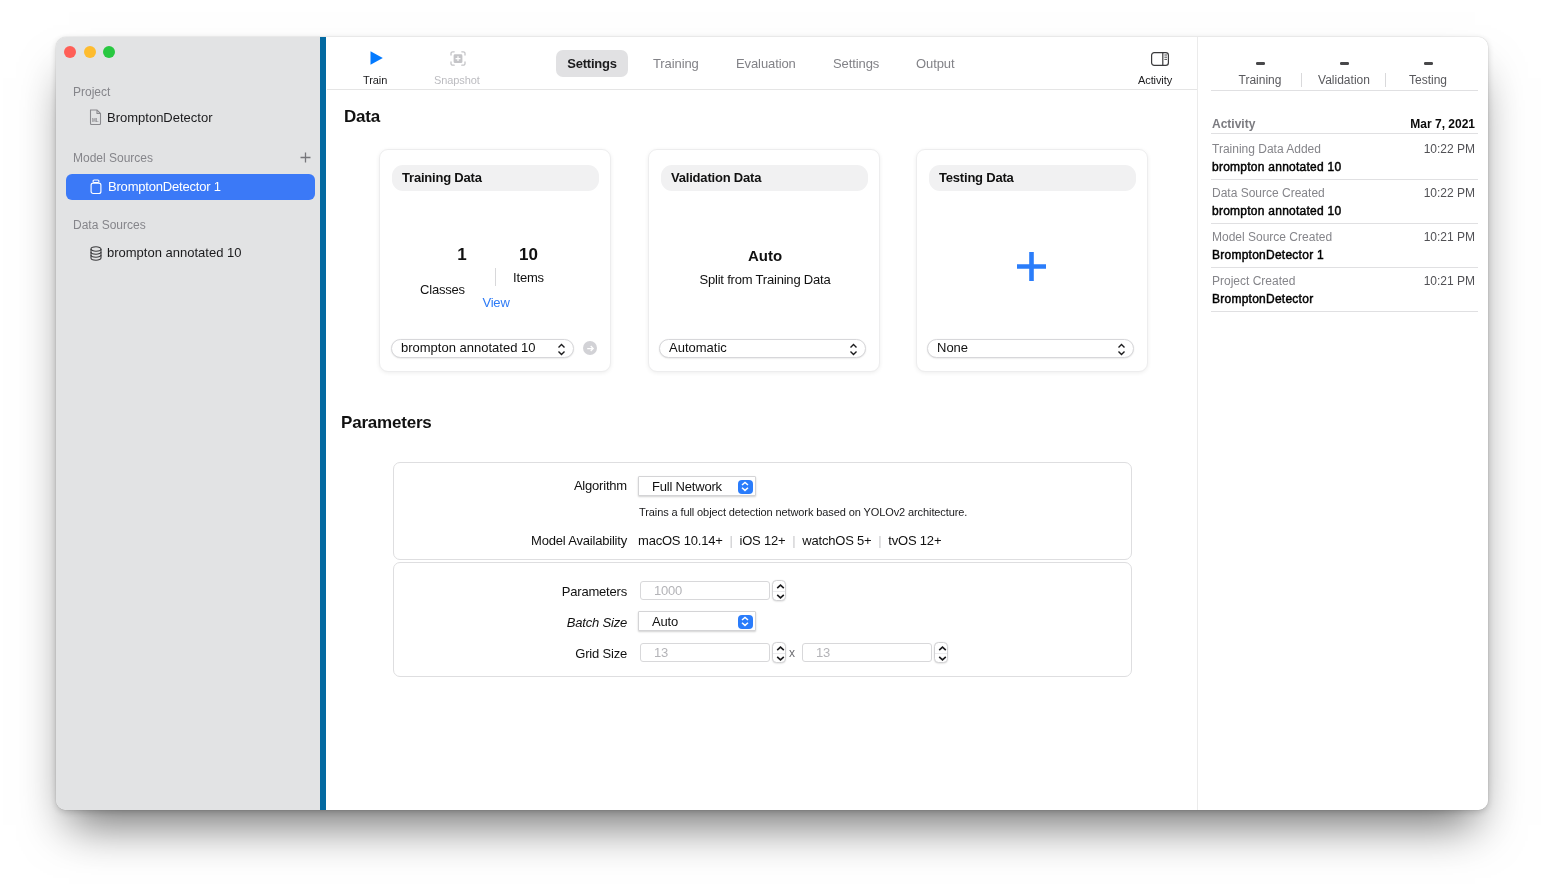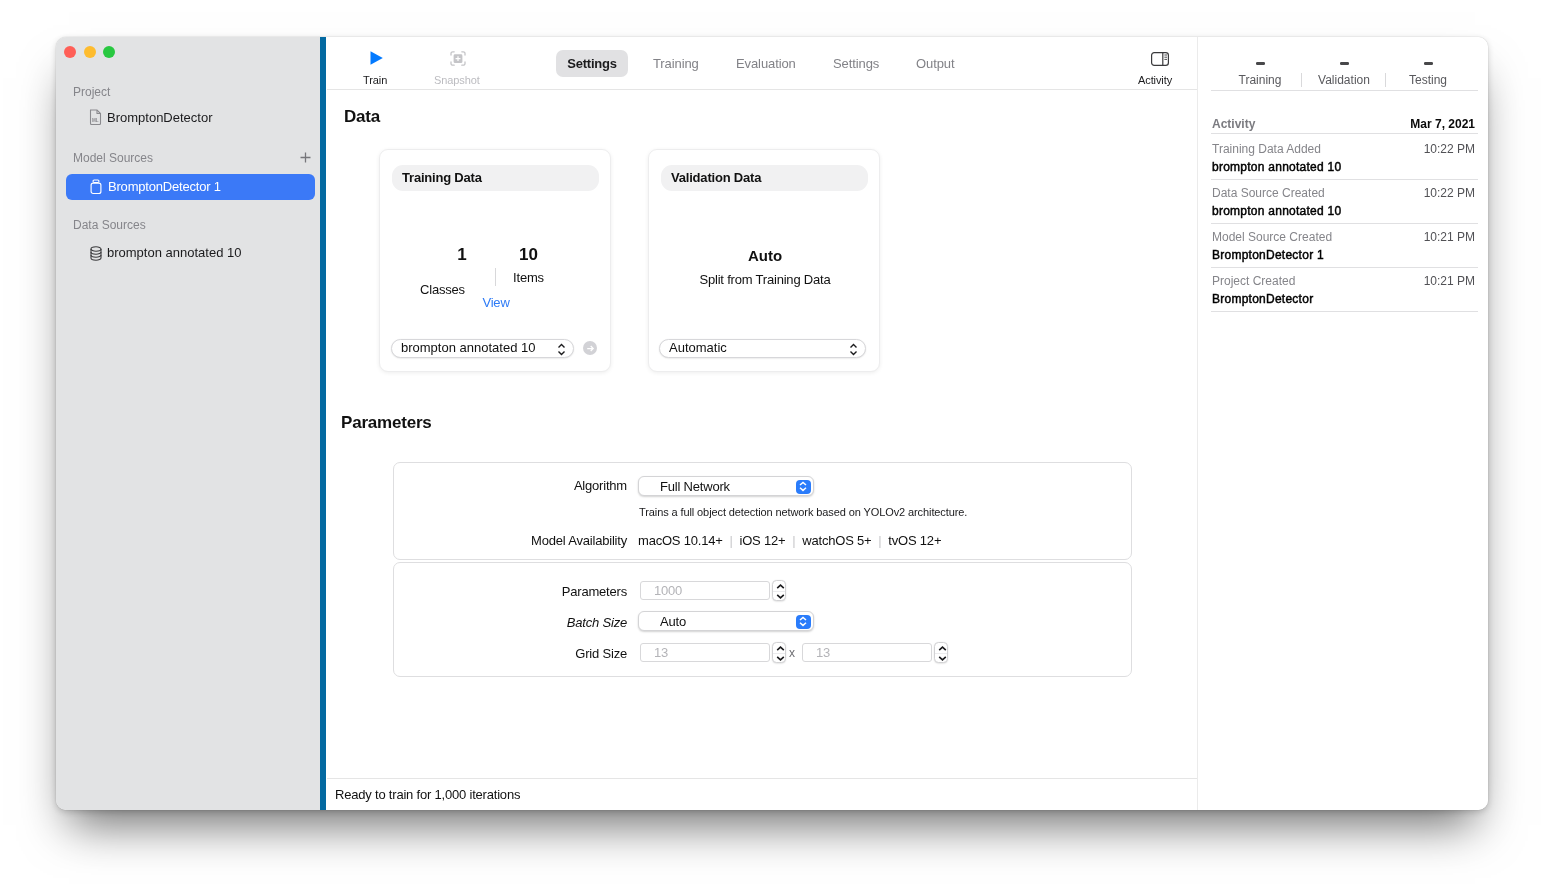--- a/index.html
+++ b/index.html
@@ -24,21 +24,21 @@
 
 #content { position:absolute; left:0; top:54px; width:100%; bottom:32px; background:#fff; }
 h1.h { position:absolute; font-size:17px; font-weight:bold; color:#111; letter-spacing:-0.2px; }
 .card { position:absolute; top:58px; width:232px; height:223px; background:#fff; border-radius:9px; border:1px solid #ededee; box-shadow:0 1px 4px rgba(0,0,0,0.07); }
 .chead { position:absolute; left:12px; top:15px; width:207px; height:26px; background:#f1f1f2; border-radius:11px; line-height:26px; padding-left:10px; font-size:13px; font-weight:bold; color:#111; letter-spacing:-0.2px; }
 .ddrop { position:absolute; height:19px; background:#fff; border:1px solid #d7d7da; border-radius:10px; box-shadow:0 0.5px 1.5px rgba(0,0,0,0.12); font-size:13px; color:#111; line-height:16px; padding-left:9px; }
 .chev { position:absolute; right:7px; top:3px; }
 
 .pbox { position:absolute; left:66px; width:739px; background:#fff; border:1px solid #dedee0; border-radius:7px; }
 .plabel { position:absolute; font-size:13px; color:#111; text-align:right; letter-spacing:-0.2px; }
-.popup { position:absolute; width:176px; height:20px; background:#fff; border:0.5px solid #d4d4d6; border-radius:6px; box-shadow:0 1px 2px rgba(0,0,0,0.18); font-size:13px; color:#111; line-height:19px; padding-left:21px; letter-spacing:-0.2px; }
+.popup { position:absolute; width:118px; height:20px; background:#fff; border:0.5px solid #d4d4d6; border-radius:1px; box-shadow:0 1px 2px rgba(0,0,0,0.18); font-size:13px; color:#111; line-height:19px; padding-left:13px; letter-spacing:-0.2px; }
 .popbtn { position:absolute; right:2.5px; top:2.5px; width:14.5px; height:14.5px; border-radius:4px; background:#2a7cfb; }
 .tfield { position:absolute; width:130px; height:19px; background:#fff; border:1px solid #d8d8da; border-radius:3px; font-size:13px; color:#b4b4b8; line-height:17px; padding-left:13px; letter-spacing:-0.2px; }
 .stepper { position:absolute; width:14px; height:21px; background:#fff; border:0.5px solid #d2d2d4; border-radius:4.5px; box-shadow:0 0.5px 1.5px rgba(0,0,0,0.15); overflow:hidden; } .stepper:after { content:""; position:absolute; left:0; right:0; top:10px; height:1px; background:#ececee; }
 
 #statusbar { position:absolute; left:0; bottom:0; width:100%; height:32px; border-top:1px solid #e5e5e5; background:#fff; }
 
 #rpanel { position:absolute; right:0; top:0; width:291px; height:100%; background:#fff; border-left:1px solid #ebebeb; }
 .rcol { position:absolute; top:0; width:84px; text-align:center; }
 .rcollabel { font-size:12px; color:#59595d; }
 .rsep { position:absolute; width:1px; height:14px; background:#d9d9db; top:36px; }
@@ -139,20 +139,31 @@
         <div class="chead">Validation Data</div>
         <div style="position:absolute; left:0; top:97px; width:232px; text-align:center; font-size:15px; font-weight:bold; color:#111;">Auto</div>
         <div style="position:absolute; left:0; top:121.5px; width:232px; text-align:center; font-size:13px; color:#111; letter-spacing:-0.2px;">Split from Training Data</div>
         <div class="ddrop" style="left:10px; top:189px; width:207px;">Automatic
           <svg class="chev" width="9" height="13" viewBox="0 0 9 13">
               <path d="M1.5 4.5 L4.5 1.5 L7.5 4.5 M1.5 8.5 L4.5 11.5 L7.5 8.5" fill="none" stroke="#1b1b1d" stroke-width="1.4"></path>
             </svg>
         </div>
       </div>
 
+      <div class="card" style="left:589px;">
+        <div class="chead">Testing Data</div>
+        <svg style="position:absolute; left:98px; top:100px;" width="33" height="33" viewBox="0 0 33 33">
+            <path d="M16.5 2 V31 M2 16.5 H31" stroke="#2b7dfa" stroke-width="4.6"></path>
+          </svg>
+        <div class="ddrop" style="left:10px; top:189px; width:207px;">None
+          <svg class="chev" width="9" height="13" viewBox="0 0 9 13">
+              <path d="M1.5 4.5 L4.5 1.5 L7.5 4.5 M1.5 8.5 L4.5 11.5 L7.5 8.5" fill="none" stroke="#1b1b1d" stroke-width="1.4"></path>
+            </svg>
+        </div>
+      </div>
 
       <h1 class="h" style="left:14px; top:322px; z-index:3;">Parameters</h1>
       <div class="pbox" style="top:371px; height:98px;">
         <div class="plabel" style="right:504px; top:15px;">Algorithm</div>
         <div class="popup" style="left:244px; top:13px;">Full Network
           <div class="popbtn">
               <svg style="position:absolute;left:2.2px;top:1.6px;" width="10" height="11" viewBox="0 0 10 11">
                 <path d="M2 4 L5 1.4 L8 4 M2 6.8 L5 9.4 L8 6.8" fill="none" stroke="#fff" stroke-width="1.5"></path>
               </svg>
             </div>
@@ -187,23 +198,20 @@
         <div style="position:absolute; left:395px; top:83px; font-size:12px; color:#6e6e72;">x</div>
         <div class="tfield" style="left:408px; top:80px;">13</div>
         <div class="stepper" style="left:540px; top:79px;">
           <svg style="position:absolute;left:2.6px;top:3px;" width="9" height="15" viewBox="0 0 9 15">
               <path d="M1.2 4.2 L4.5 1.2 L7.8 4.2 M1.2 10.8 L4.5 13.8 L7.8 10.8" fill="none" stroke="#1b1b1d" stroke-width="1.6"></path>
             </svg>
         </div>
       </div>
     </div>
 
-    <div id="statusbar">
-      <div style="position:absolute; left:8px; top:8px; font-size:13px; color:#111; letter-spacing:-0.2px;">Ready to train for 1,000 iterations</div>
-    </div>
   </div>
 
   <div id="rpanel">
     <div style="position:absolute; left:57.6px; top:25.4px; width:9px; height:2.6px; border-radius:1.3px; background:#48484a;"></div>
     <div style="position:absolute; left:142px; top:25.4px; width:9px; height:2.6px; border-radius:1.3px; background:#48484a;"></div>
     <div style="position:absolute; left:226.4px; top:25.4px; width:9px; height:2.6px; border-radius:1.3px; background:#48484a;"></div>
     <div class="rcol" style="left:20px; top:36px;">
         <div class="rcollabel">Training</div>
       </div>
     <div class="rcol" style="left:104px; top:36px;">

